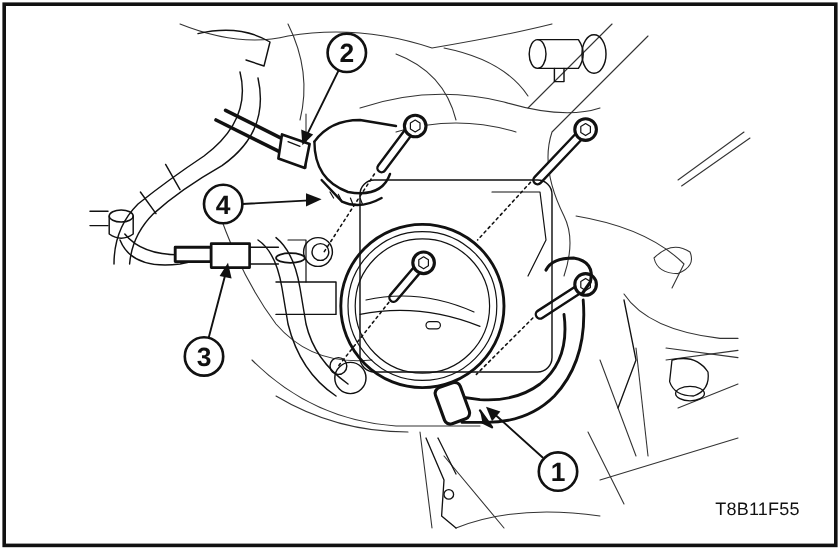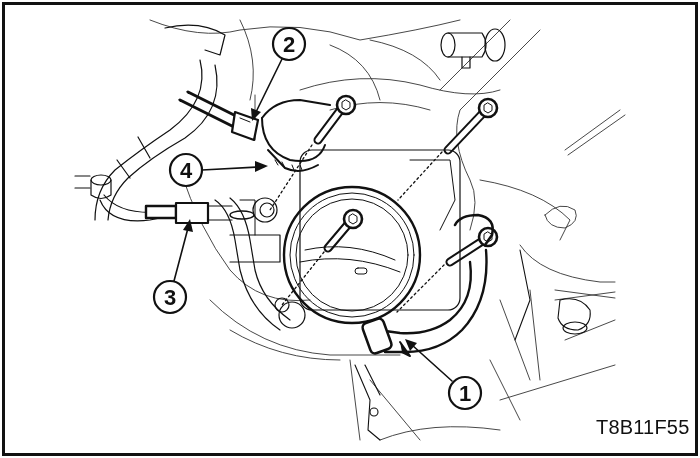--- a/index.html
+++ b/index.html
@@ -1,19 +1,19 @@
 <!DOCTYPE html>
 <html><head>
 <meta charset="utf-8">
 <style>
   html, body { margin:0; padding:0; background:#ffffff; }
   body { width:700px; height:458px; overflow:hidden; position:relative; font-family:"Liberation Sans", sans-serif; }
   .frame { position:absolute; left:2px; top:2px; width:690px; height:448px; border:3px solid #111111; background:#ffffff; }
   .drawing { position:absolute; left:0; top:0; width:700px; height:458px; }
-  .fig-code { position:absolute; left:596px; top:416px; font-size:20px; color:#111111; letter-spacing:0.2px; }
+  .fig-code { position:absolute; left:596px; top:416px; font-size:15px; color:#111111; letter-spacing:0.2px; }
   .callout-num { font-family:"Liberation Sans", sans-serif; font-weight:bold; font-size:22px; fill:#111111; }
 </style>
 </head>
 <body>
 
 <div class="frame"></div>
 
 <svg class="drawing" viewBox="0 0 700 458" xmlns="http://www.w3.org/2000/svg" fill="none" stroke="#111111" stroke-linecap="round" stroke-linejoin="round">
 
   <g stroke-width="0.9" stroke="#333">

